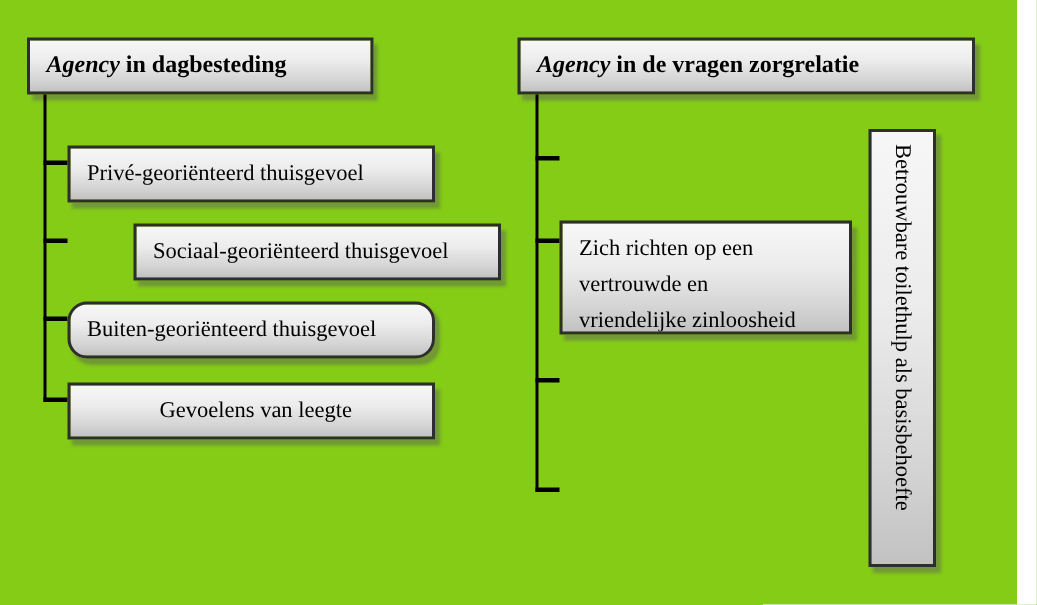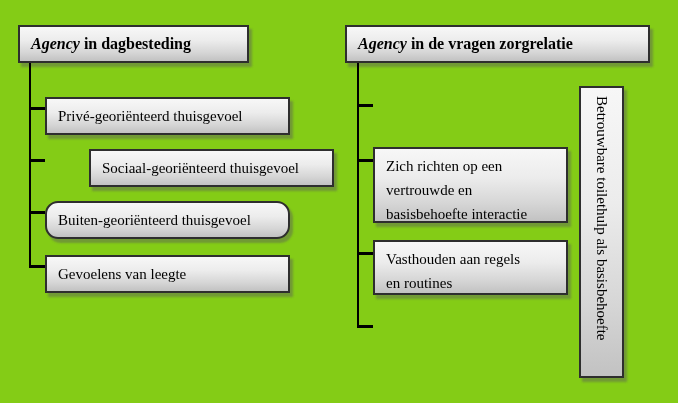--- a/index.html
+++ b/index.html
@@ -49,21 +49,21 @@
   }
   .line {
     position: absolute;
     background: #000000;
   }
   
   .lt-hdr  { left: 18px;  top: 25px;  width: 231px; height: 38px; }
   .lt-i0   { left: 45px;  top: 97px;  width: 245px; height: 38px; }
   .lt-i1   { left: 55px;  top: 149px; width: 245px; height: 38px; margin-left: 34px; }
   .lt-i2   { left: 45px;  top: 201px; width: 245px; height: 38px; border-radius: 13px; }
-  .lt-i3   { left: 45px;  top: 255px; width: 245px; height: 38px; }
+  .lt-i3   { left: 45px;  top: 255px; width: 245px; height: 38px; text-align: center; }
   .lt-vline { left: 29px; top: 63px;  width: 2px;   height: 205px; }
   .lt-s0   { left: 29px;  top: 107px; width: 16px;  height: 3px; }
   .lt-s1   { left: 29px;  top: 159px; width: 16px;  height: 3px; }
   .lt-s2   { left: 29px;  top: 211px; width: 16px;  height: 3px; }
   .lt-s3   { left: 29px;  top: 265px; width: 16px;  height: 3px; }
   
   .rt-hdr  { left: 345px; top: 25px;  width: 305px; height: 38px; }
   .rt-i0   { left: 373px; top: 92px;  width: 195px; height: 40px; }
   .rt-i1   { left: 373px; top: 147px; width: 195px; height: 76px; }
   .rt-i2   { left: 373px; top: 240px; width: 195px; height: 55px; }
@@ -115,21 +115,19 @@
   </div>
 
   <div class="line rt-vline"></div>
   <div class="line rt-s0"></div>
   <div class="line rt-s1"></div>
   <div class="line rt-s2"></div>
   <div class="line rt-s3"></div>
 
   <div class="box item rt-i1">Zich richten op een
 vertrouwde en
-basisbehoefte interactie</div>
-  <div class="box item rt-i2">Vasthouden aan regels
-en routines</div>
+vriendelijke zinloosheid</div>
 
   <div class="box side-bar">
     <span class="vtext">Betrouwbare toilethulp als basisbehoefte</span>
   </div>
 
 </div>
 
 </body></html>

